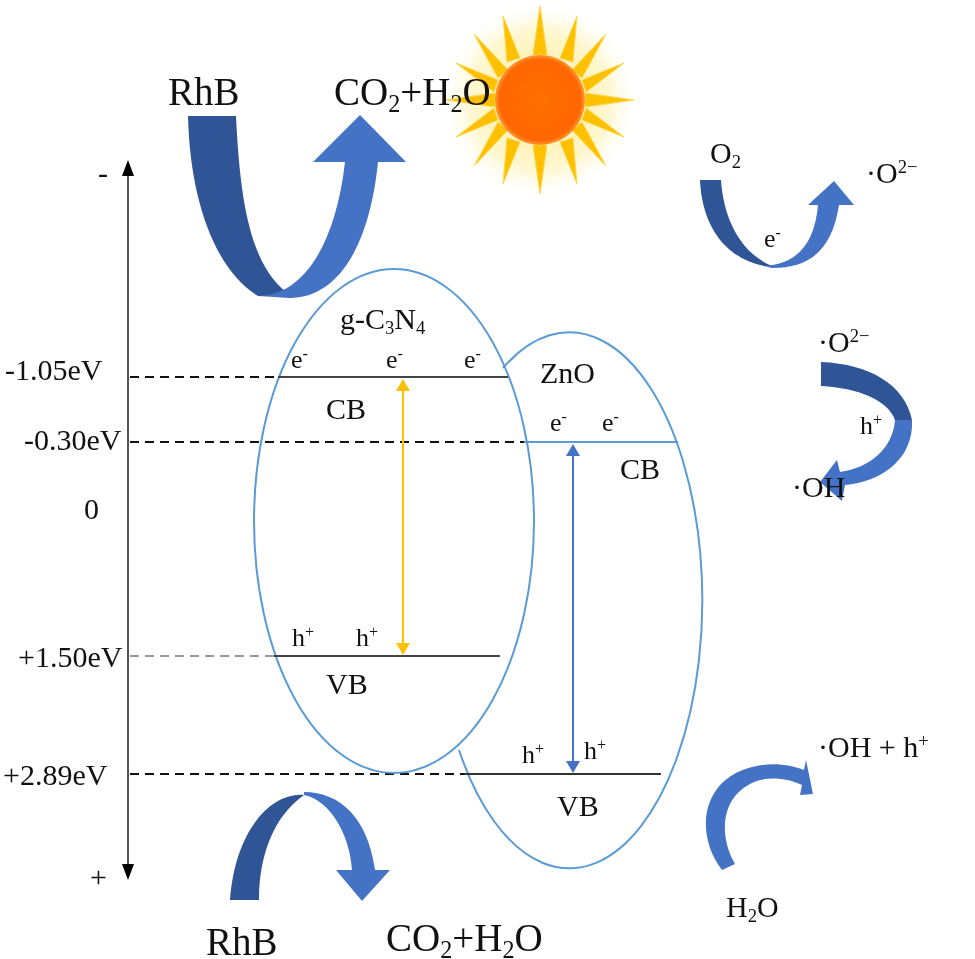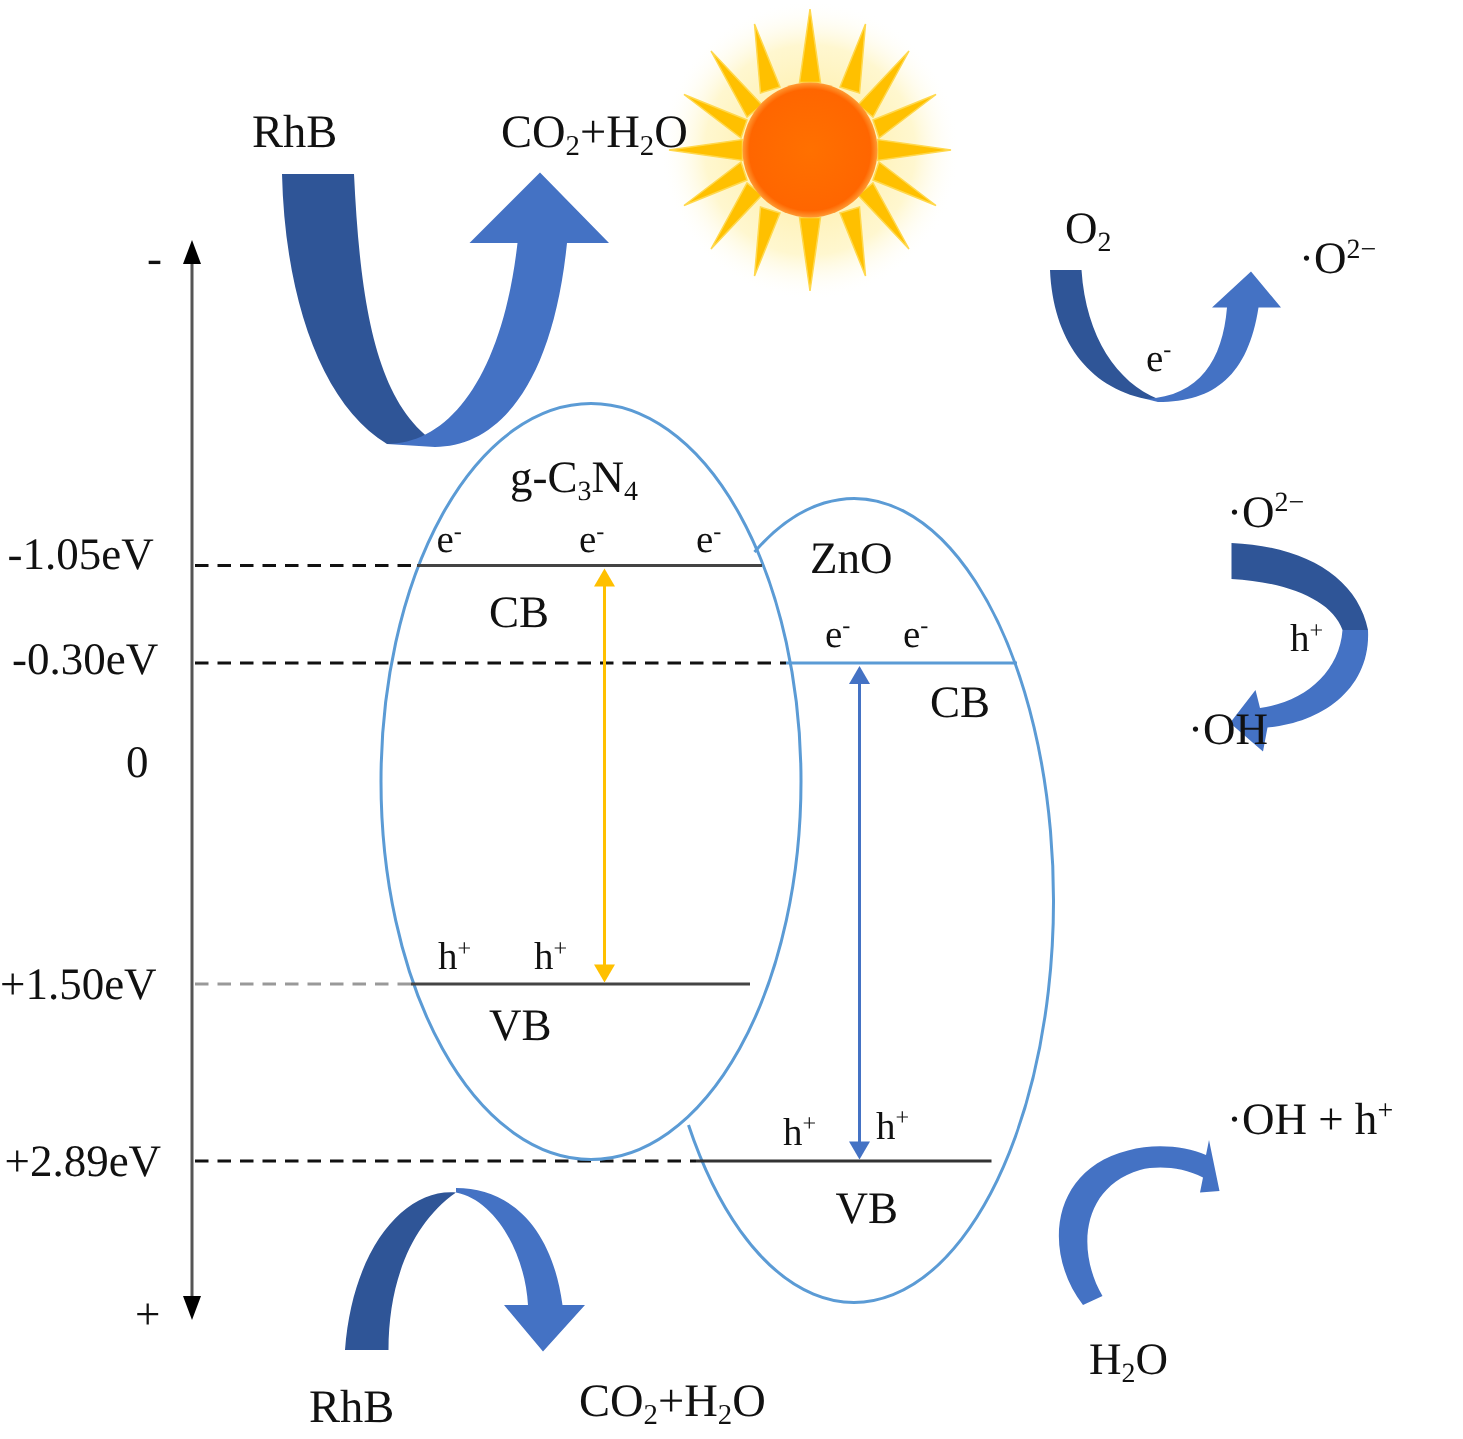--- a/index.html
+++ b/index.html
@@ -1,21 +1,21 @@
 <!DOCTYPE html>
 <html><head>
 <meta charset="utf-8">
 <style>
   html, body { margin: 0; padding: 0; background: #ffffff; }
   body { width: 975px; height: 959px; position: relative; overflow: hidden;
          font-family: "Liberation Serif", "DejaVu Serif", serif; color: #111; }
   #stage { position: absolute; left: 0; top: 0; width: 975px; height: 959px; }
   .lbl { position: absolute; white-space: nowrap; line-height: 1; color: #111;
          font-family: "Liberation Serif", "DejaVu Serif", serif; }
-  .big { font-size: 31px; }
+  .big { font-size: 39px; }
   .mid { font-size: 30px; }
   .sm  { font-size: 26px; }
   .lbl sub { font-size: 0.62em; vertical-align: -0.28em; line-height: 0; }
   .lbl sup { font-size: 0.62em; vertical-align: 0.55em; line-height: 0; }
 </style>
 </head>
 <body>
 
 <div id="stage">
 
@@ -115,23 +115,23 @@
     </g>
 
     <g>
       <path d="M 722,870 C 695,835 700,780 752,767 C 770,762 790,764 804,770 L 806,760 L 813,794 L 800,795 L 802,785 C 788,778 772,777 760,780 C 720,792 718,835 735,864 Z" fill="#4472C4"></path>
     </g>
   </svg>
 
   <span class="lbl mid" style="left:98px;top:158px">-</span>
   <span class="lbl mid" style="left:90px;top:862px">+</span>
   <span class="lbl mid" style="left:5px;top:355px">-1.05eV</span>
-  <span class="lbl mid" style="left:8px;top:425px">-0.30eV</span>
+  <span class="lbl mid" style="left:24px;top:425px">-0.30eV</span>
   <span class="lbl mid" style="left:84px;top:494px">0</span>
-  <span class="lbl mid" style="left:0;top:642px">+1.50eV</span>
+  <span class="lbl mid" style="left:18px;top:642px">+1.50eV</span>
   <span class="lbl mid" style="left:3px;top:760px">+2.89eV</span>
 
   <span class="lbl big" style="left:168px;top:72px">RhB</span>
   <span class="lbl big" style="left:334px;top:72px"><span>CO</span><sub>2</sub><span>+H</span><sub>2</sub><span>O</span></span>
 
   <span class="lbl mid" style="left:710px;top:138px"><span>O</span><sub>2</sub></span>
   <span class="lbl mid" style="left:866px;top:158px"><span>·O</span><sup>2−</sup></span>
   <span class="lbl sm" style="left:764px;top:226px"><span>e</span><sup>-</sup></span>
 
   <span class="lbl mid" style="left:818px;top:327px"><span>·O</span><sup>2−</sup></span>

